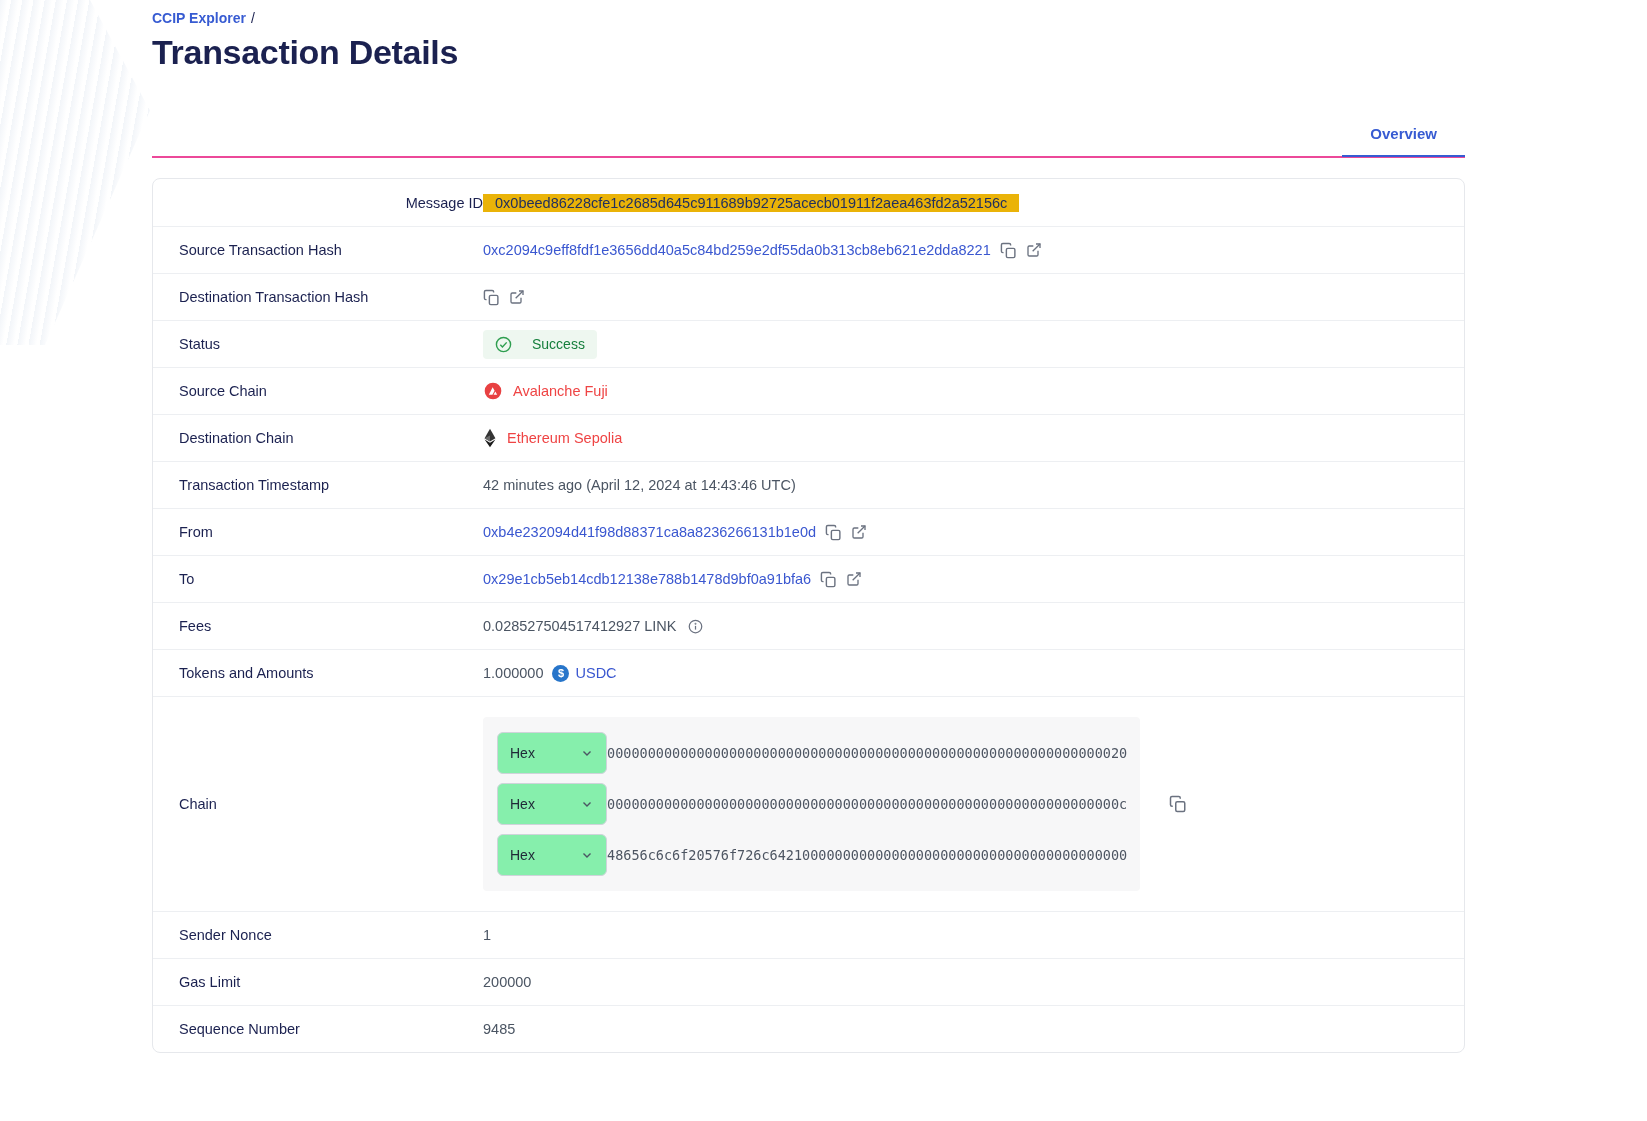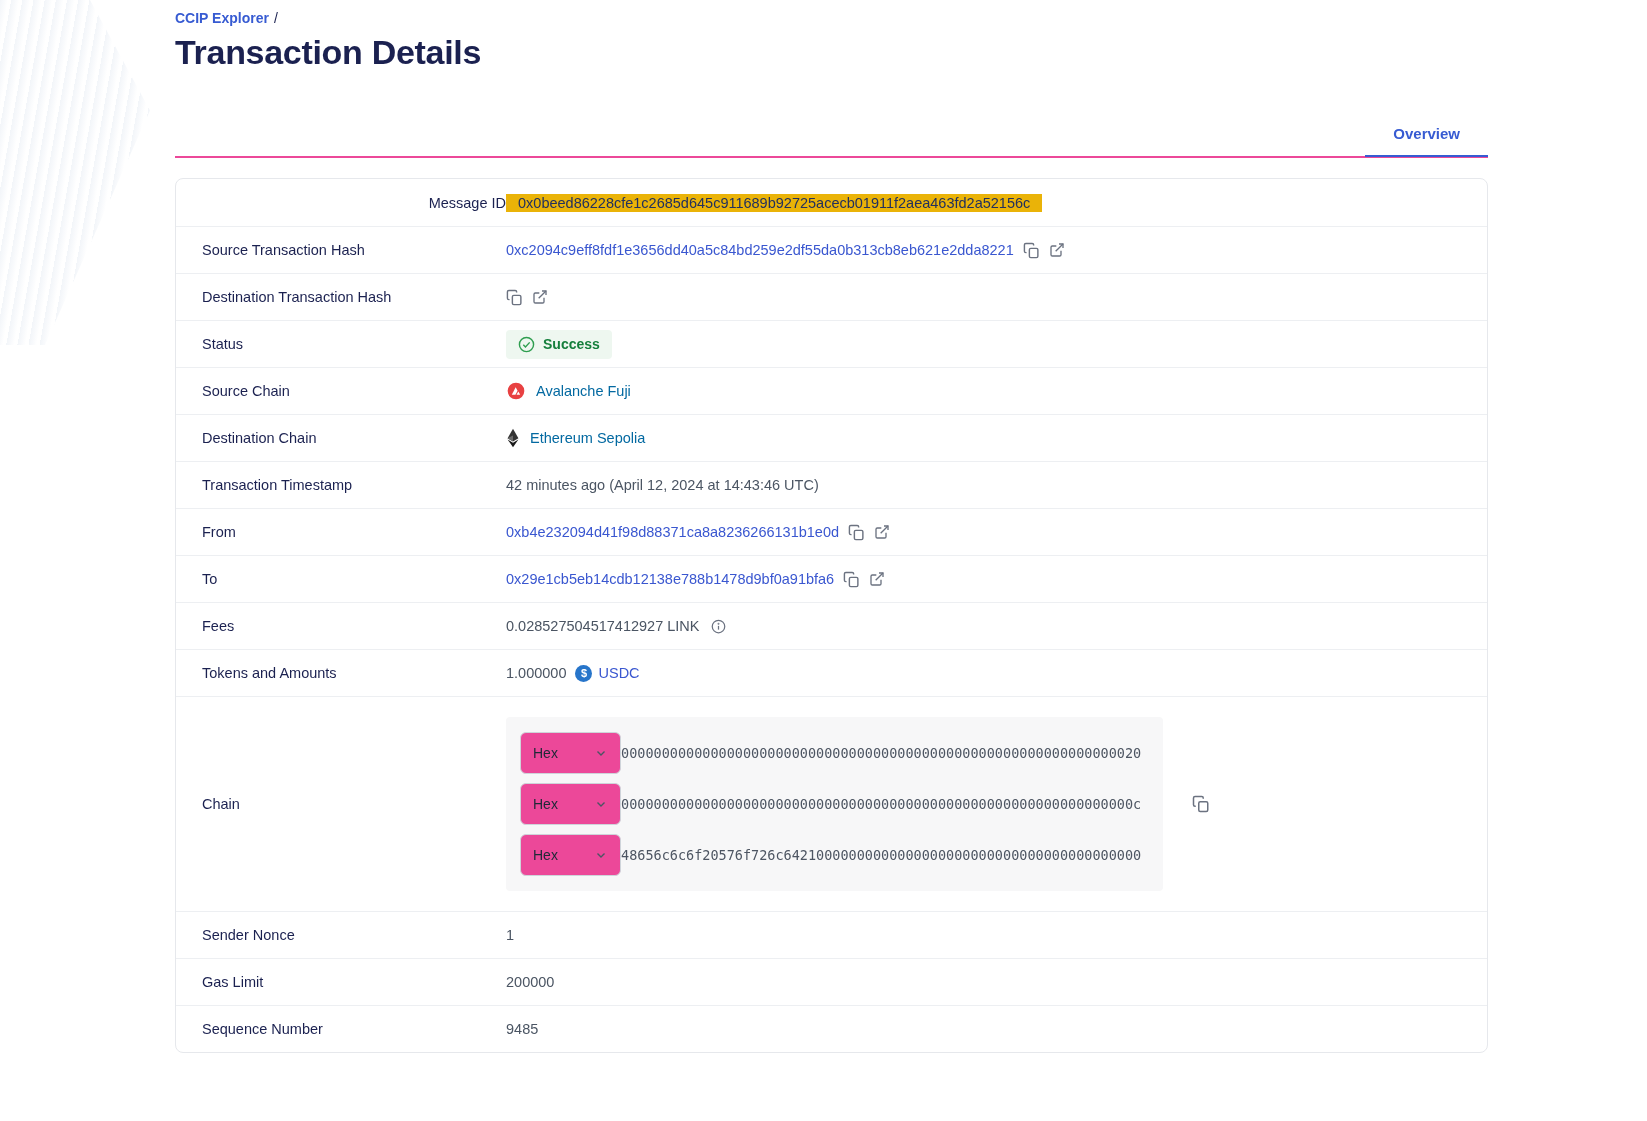--- a/index.html
+++ b/index.html
@@ -7,21 +7,21 @@
   body {
     width:1647px; height:1121px; position:relative; overflow:hidden;
     font-family:"Liberation Sans", sans-serif; color:#1b2150;
   }
   .decor {
     position:absolute; left:0; top:0; width:150px; height:345px;
     background:repeating-linear-gradient(100deg,#eef2f7 0px,#f6f8fb 4px,#ffffff 8px,#ffffff 11px);
     clip-path:polygon(0 0,60% 0,100% 32%,30% 100%,0 100%);
     opacity:.75;
   }
-  .content { position:absolute; left:175px; top:0; width:1313px; }
+  .content { position:absolute; left:152px; top:0; width:1313px; }
 
   .breadcrumb { margin-top:10px; font-size:14px; font-weight:700; }
   .breadcrumb a { color:#375bd2; text-decoration:none; cursor:pointer; }
   .breadcrumb .sep { color:#1b2150; font-weight:400; margin-left:5px; }
 
   .page-title { margin-top:7px; font-size:34px; font-weight:700; color:#1b2150; letter-spacing:-.3px; }
 
   .tabs { margin-top:42px; border-bottom:2px solid #ec4899;text-align:right; }
   .tab {
     display:inline-block; padding:11px 28px 13px; font-size:15px; font-weight:700;
@@ -35,42 +35,42 @@
   .row-value { flex:1; display:flex; align-items:center; gap:9px; font-size:14.5px; color:#4b5563; }
 
   .hash-link { color:#3a57d0; text-decoration:none; cursor:pointer; }
   .selected-hash {
     background:#eab308; color:#22305e; padding:1px 12px;
   }
   .icon-btn { background:none; border:none; cursor:pointer; padding:0; display:inline-flex; align-items:center; color:#6b7280; }
   .icon-btn svg { display:block; }
 
   .status-badge {
-    display:inline-flex; align-items:center; gap:8px; background:#eef7f0; color:#157f3c;
-    font-size:14px; padding:6px 12px; border-radius:4px; font-weight:700;
-  }
-
-  .chain { display:inline-flex; align-items:center; gap:10px; color:#0369a1; }
+    display:inline-flex; align-items:center; gap:20px; background:#eef7f0; color:#157f3c;
+    font-size:14px; padding:6px 12px; border-radius:4px; font-weight:400;
+  }
+
+  .chain { display:inline-flex; align-items:center; gap:10px; color:#ef4444; }
 
   .usdc-badge { display:inline-flex; align-items:center; gap:6px; }
   .usdc-circle {
     width:17px; height:17px; border-radius:50%; background:#2775ca; color:#fff;
     display:inline-flex; align-items:center; justify-content:center;
     font-size:11px; font-weight:700;
   }
   .usdc-link { color:#3a57d0; text-decoration:none; font-size:14.5px; cursor:pointer; }
 
   .row-data { align-items:center; padding-top:20px; padding-bottom:20px; }
   .data-panel {
     width:657px; background:#f7f7f8; border-radius:4px; padding:15px 14px;
     display:flex; flex-direction:column; gap:9px;
   }
   .data-line { display:flex; align-items:center; }
   .hex-select {
-    width:101px; height:42px; background:#ec4899; border:1px solid #cfd4da; border-radius:6px;
+    width:110px; height:42px; background:#86efac; border:1px solid #cfd4da; border-radius:6px;
     display:inline-flex; align-items:center; justify-content:space-between; padding:0 12px;
     font-size:14px; font-weight:500; color:#1f2937; cursor:pointer; flex-shrink:0;
   }
   .hex-text {
     font-family:"DejaVu Sans Mono", monospace; font-size:13.5px;
     color:#4d5562; white-space:nowrap;
   }
   .data-copy { margin-left:20px; }
   .fees-info { margin-left:2px; color:#6b7280; display:inline-flex; cursor:pointer; }
 </style>

